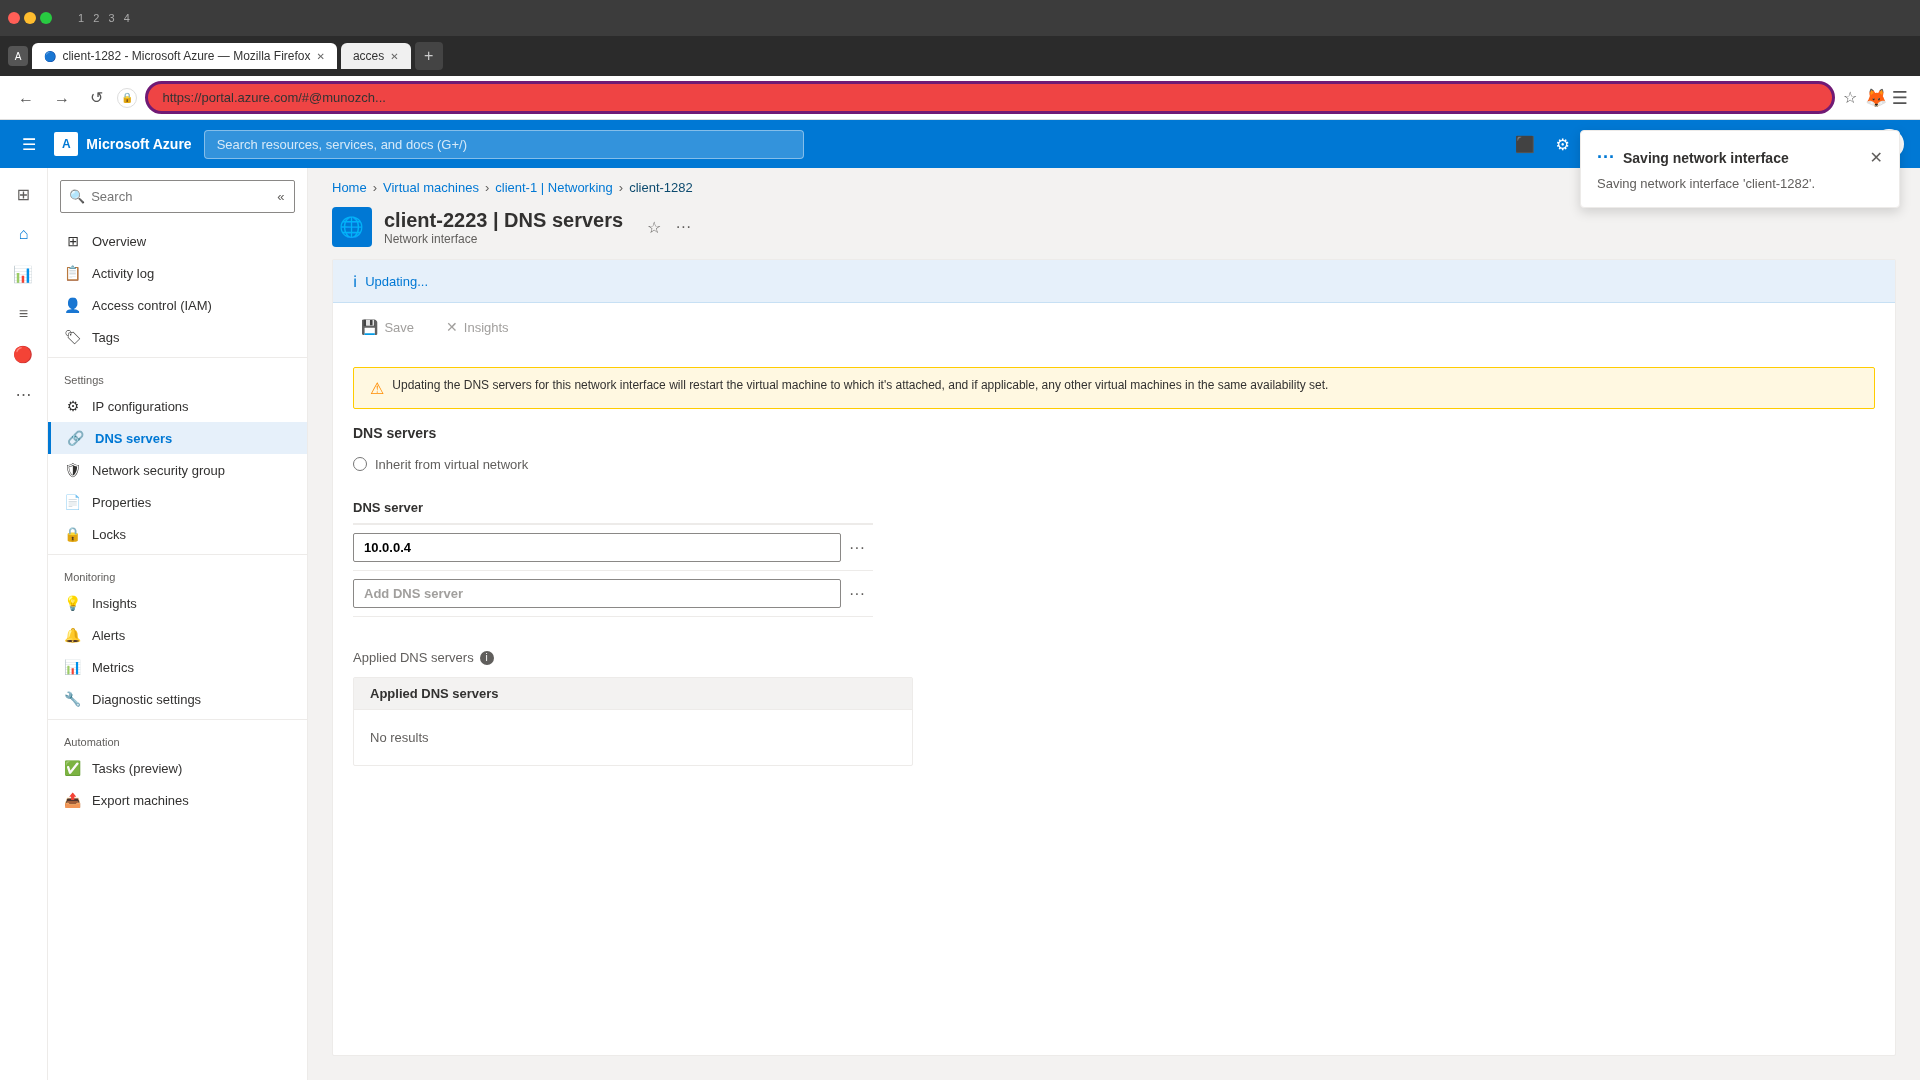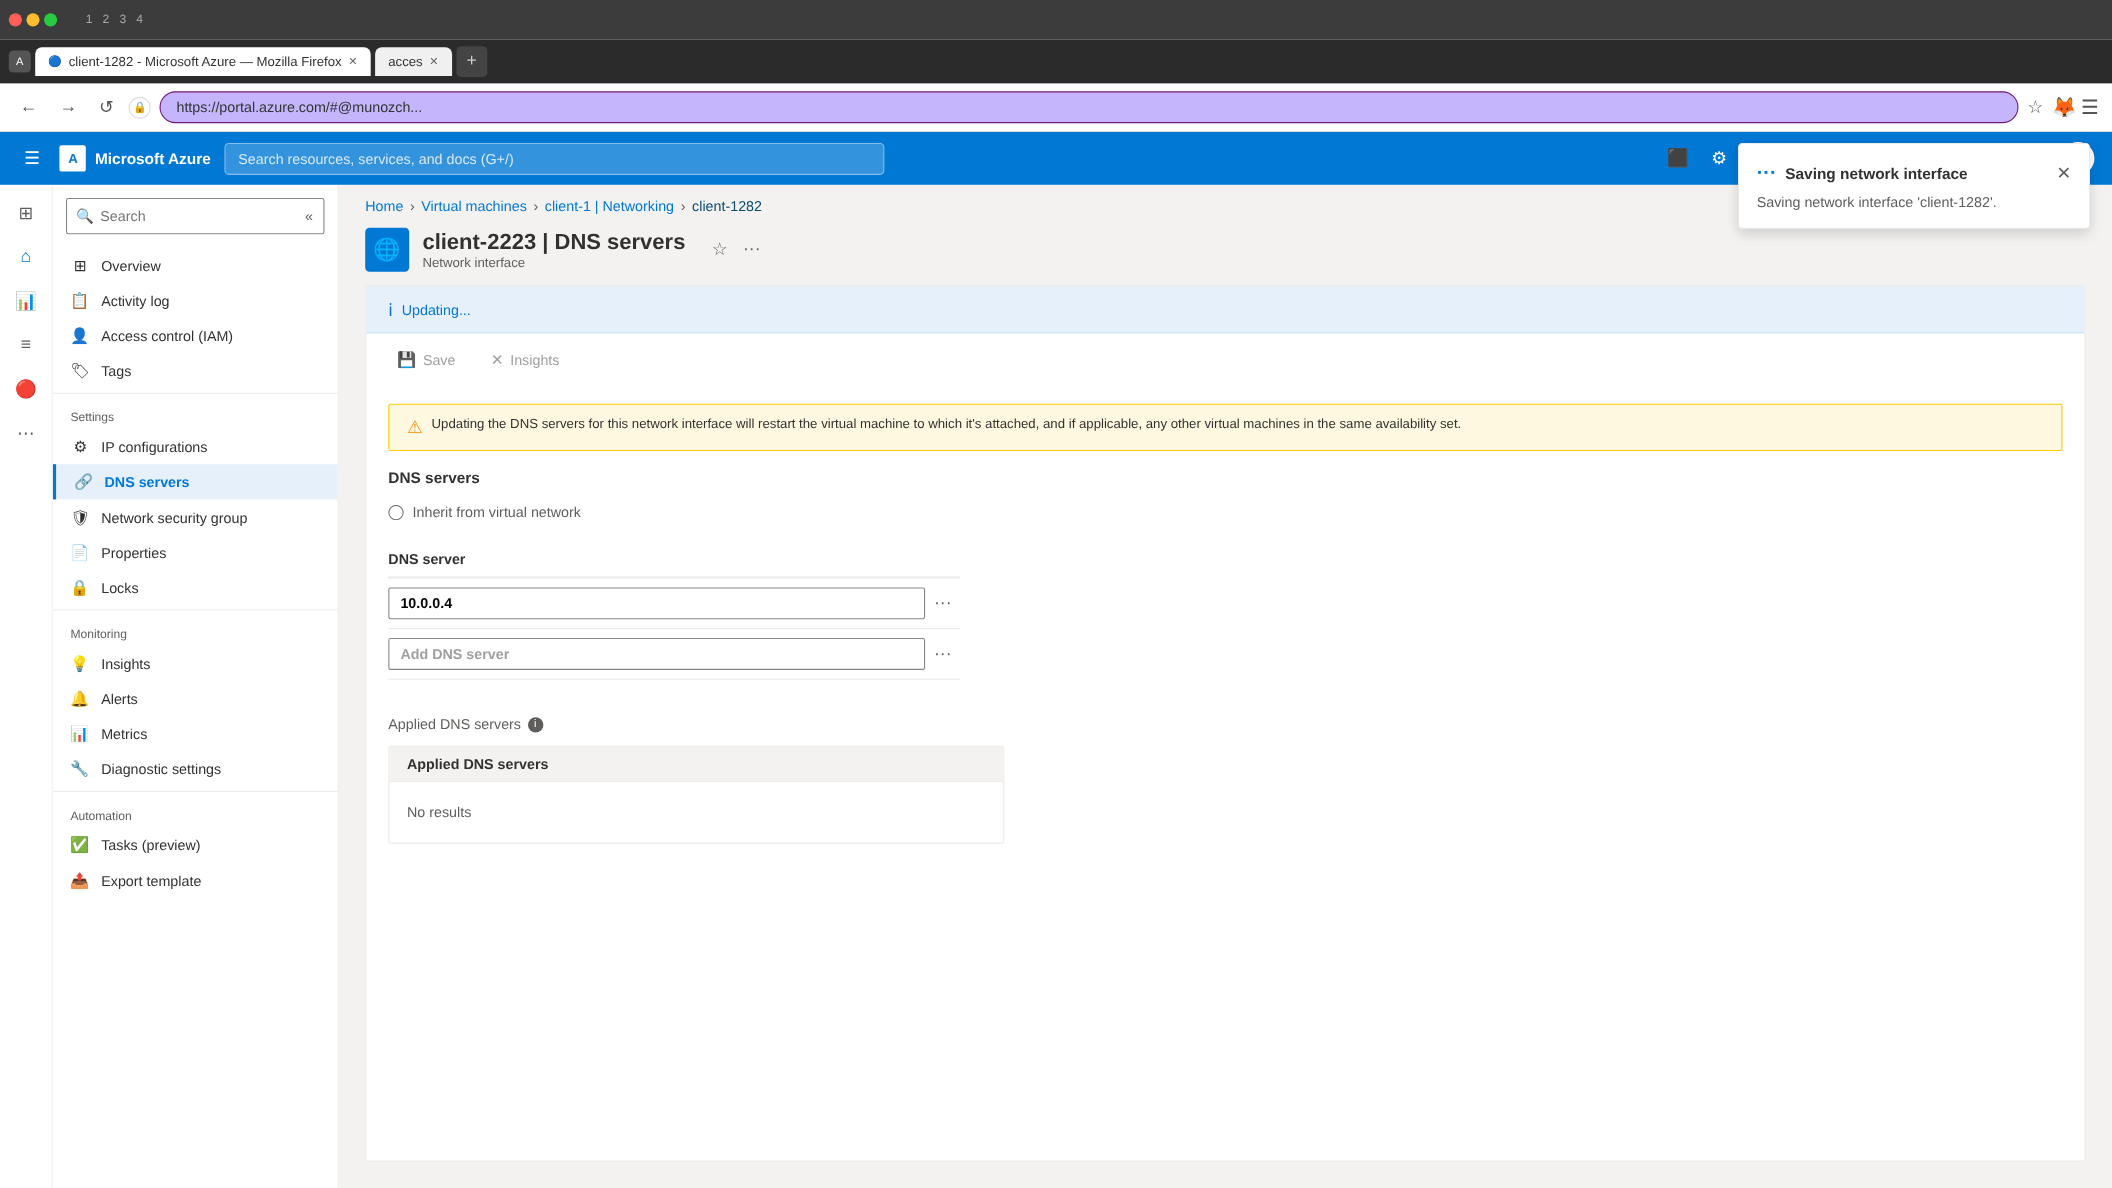--- a/index.html
+++ b/index.html
@@ -6,21 +6,21 @@
     body { font-family: 'Segoe UI', sans-serif; font-size: 13px; background: #f3f2f1; color: #323130; overflow: hidden; }
 
     
     .browser-bar { background: #3c3c3c; height: 36px; display: flex; align-items: center; padding: 0 8px; gap: 6px; }
     .browser-tabs { background: #2b2b2b; height: 40px; display: flex; align-items: center; padding: 0 8px; gap: 4px; }
     .tab { background: #f0f0f0; border-radius: 6px 6px 0 0; padding: 6px 12px; font-size: 12px; color: #333; display: flex; align-items: center; gap: 6px; }
     .tab.active { background: #fff; }
     .tab-close { color: #666; font-size: 10px; cursor: pointer; }
     .browser-nav { background: #fff; height: 44px; display: flex; align-items: center; padding: 0 12px; gap: 8px; border-bottom: 1px solid #ddd; }
     .nav-btn { background: none; border: none; font-size: 16px; color: #555; cursor: pointer; padding: 4px 6px; border-radius: 4px; }
-    .address-bar { flex: 1; background: #c4b5fd; border: 1px solid #701a75; border-radius: 20px; padding: 6px 14px; font-size: 13px; color: #333; }
+    .address-bar { flex: 1; background: #ef4444; border: 3px solid #701a75; border-radius: 20px; padding: 6px 14px; font-size: 13px; color: #333; }
     
     
     .azure-app { display: flex; flex-direction: column; height: calc(100vh - 120px); }
     .azure-topbar { background: #0078d4; height: 48px; display: flex; align-items: center; padding: 0 16px; gap: 12px; }
     .azure-logo { color: #fff; font-size: 14px; font-weight: 600; display: flex; align-items: center; gap: 8px; }
     .azure-logo-icon { width: 24px; height: 24px; background: #fff; border-radius: 2px; display: flex; align-items: center; justify-content: center; }
     .azure-search { flex: 1; max-width: 600px; background: rgba(255,255,255,0.2); border: 1px solid rgba(255,255,255,0.4); border-radius: 4px; padding: 6px 12px; color: #fff; font-size: 13px; }
     .azure-search::placeholder { color: rgba(255,255,255,0.8); }
     .topbar-icons { display: flex; align-items: center; gap: 8px; margin-left: auto; }
     .topbar-icon { color: #fff; font-size: 16px; padding: 6px; cursor: pointer; border-radius: 4px; }
@@ -85,21 +85,21 @@
     .actions-bar { display: flex; gap: 16px; padding: 12px 20px; align-items: center; }
     .action-btn { display: flex; align-items: center; gap: 6px; background: none; border: none; cursor: pointer; font-size: 13px; color: #323130; padding: 4px 8px; border-radius: 2px; }
     .action-btn.disabled { color: #a19f9d; cursor: not-allowed; }
     .action-btn-icon { font-size: 14px; }
 
     
     .dns-content { padding: 0 20px 20px; }
     .dns-section-title { font-size: 14px; font-weight: 600; margin-bottom: 16px; color: #323130; }
     
     .radio-group { display: flex; flex-direction: column; gap: 8px; margin-bottom: 20px; }
-    .radio-item { display: flex; align-items: flex-end; gap: 8px; }
+    .radio-item { display: flex; align-items: flex-start; gap: 8px; }
     .radio-input { width: 14px; height: 14px; accent-color: #0078d4; cursor: pointer; }
     .radio-label { font-size: 13px; color: #605e5c; }
     .radio-label.selected { color: #323130; }
     .dns-table-header { display: flex; align-items: center; padding: 8px 0; border-bottom: 2px solid #edebe9; }
     .dns-col-main { font-size: 13px; font-weight: 600; color: #323130; flex: 1; }
     .dns-col-action { width: 40px; }
     .dns-row { display: flex; align-items: center; border-bottom: 1px solid #edebe9; }
     .dns-cell { padding: 8px 0; flex: 1; font-size: 13px; }
     .dns-cell-input { flex: 1; }
     .dns-cell-input input { border: 1px solid #8a8886; padding: 6px 10px; font-size: 13px; width: 100%; outline: none; border-radius: 2px; font-weight: bold; }
@@ -257,21 +257,21 @@
       </div>
       <div class="nav-divider"></div>
 
       <div class="nav-section">Automation</div>
       <div class="nav-item">
         <span class="nav-icon">✅</span>
         <span>Tasks (preview)</span>
       </div>
       <div class="nav-item">
         <span class="nav-icon">📤</span>
-        <span>Export template</span>
+        <span>Export machines</span>
       </div>
     </div>
 
     <div class="main-content">
 
       <div class="breadcrumb">
         <span class="breadcrumb-item">Home</span>
         <span class="breadcrumb-sep">›</span>
         <span class="breadcrumb-item">Virtual machines</span>
         <span class="breadcrumb-sep">›</span>

